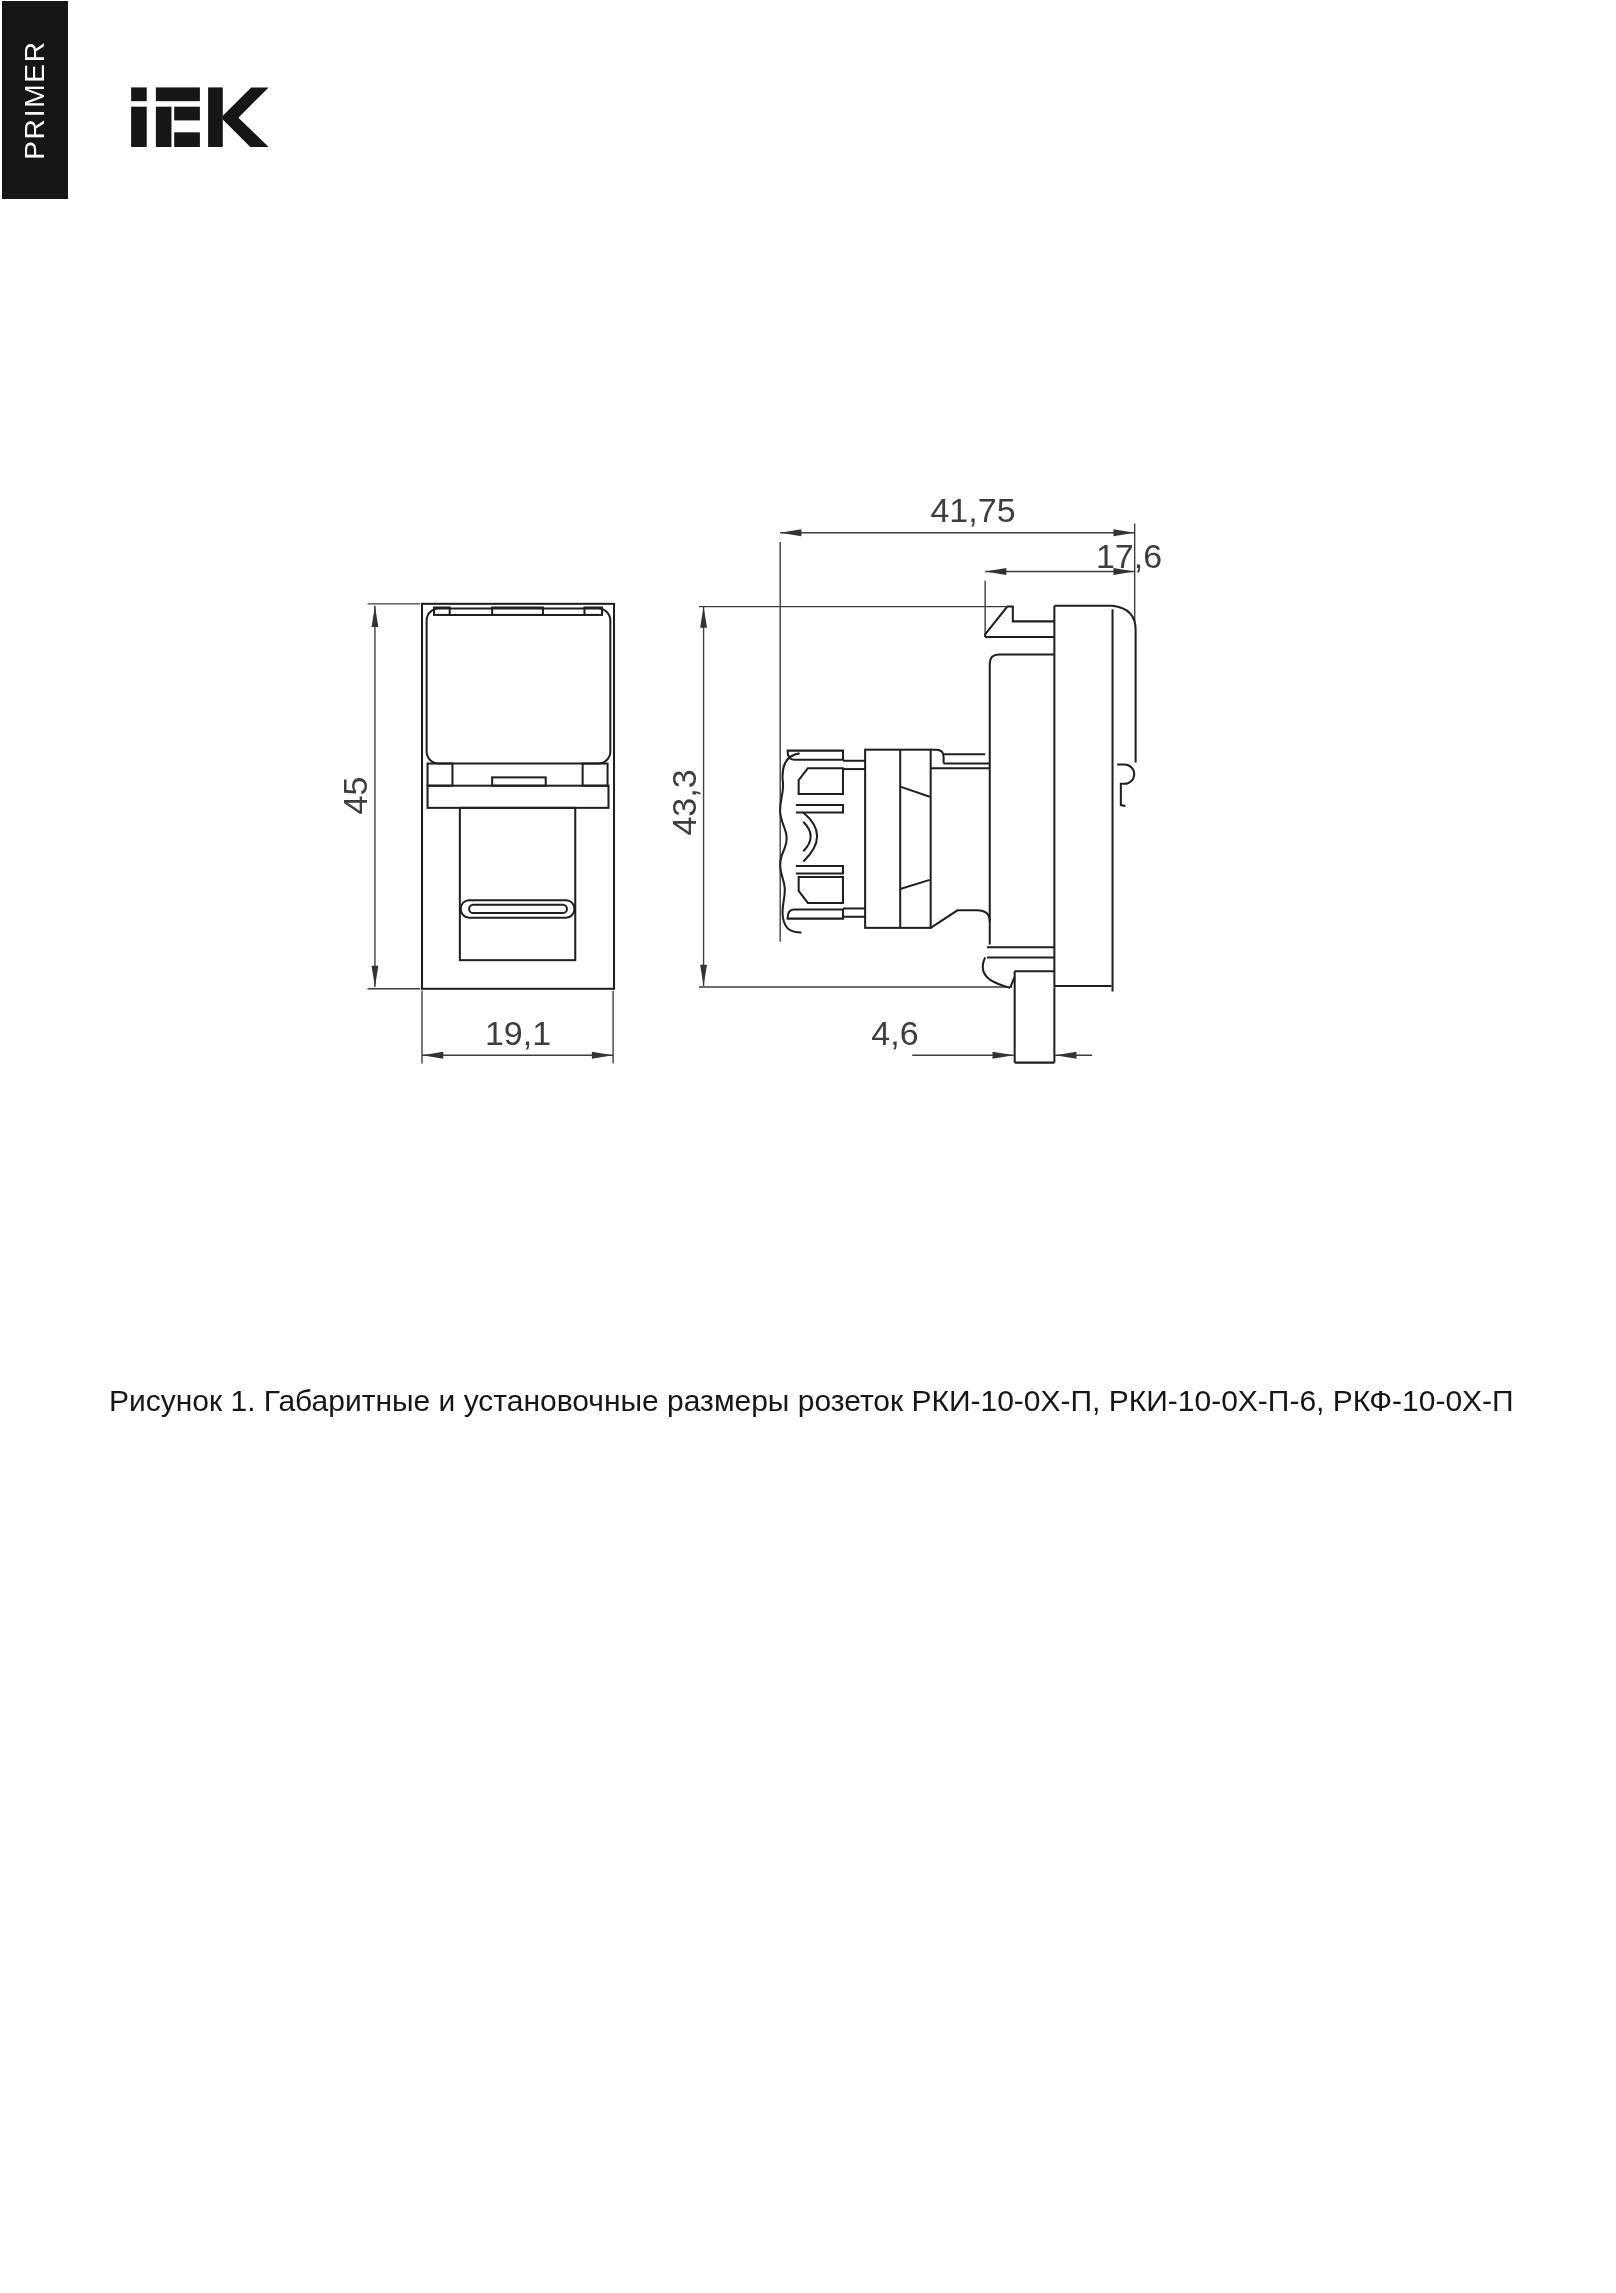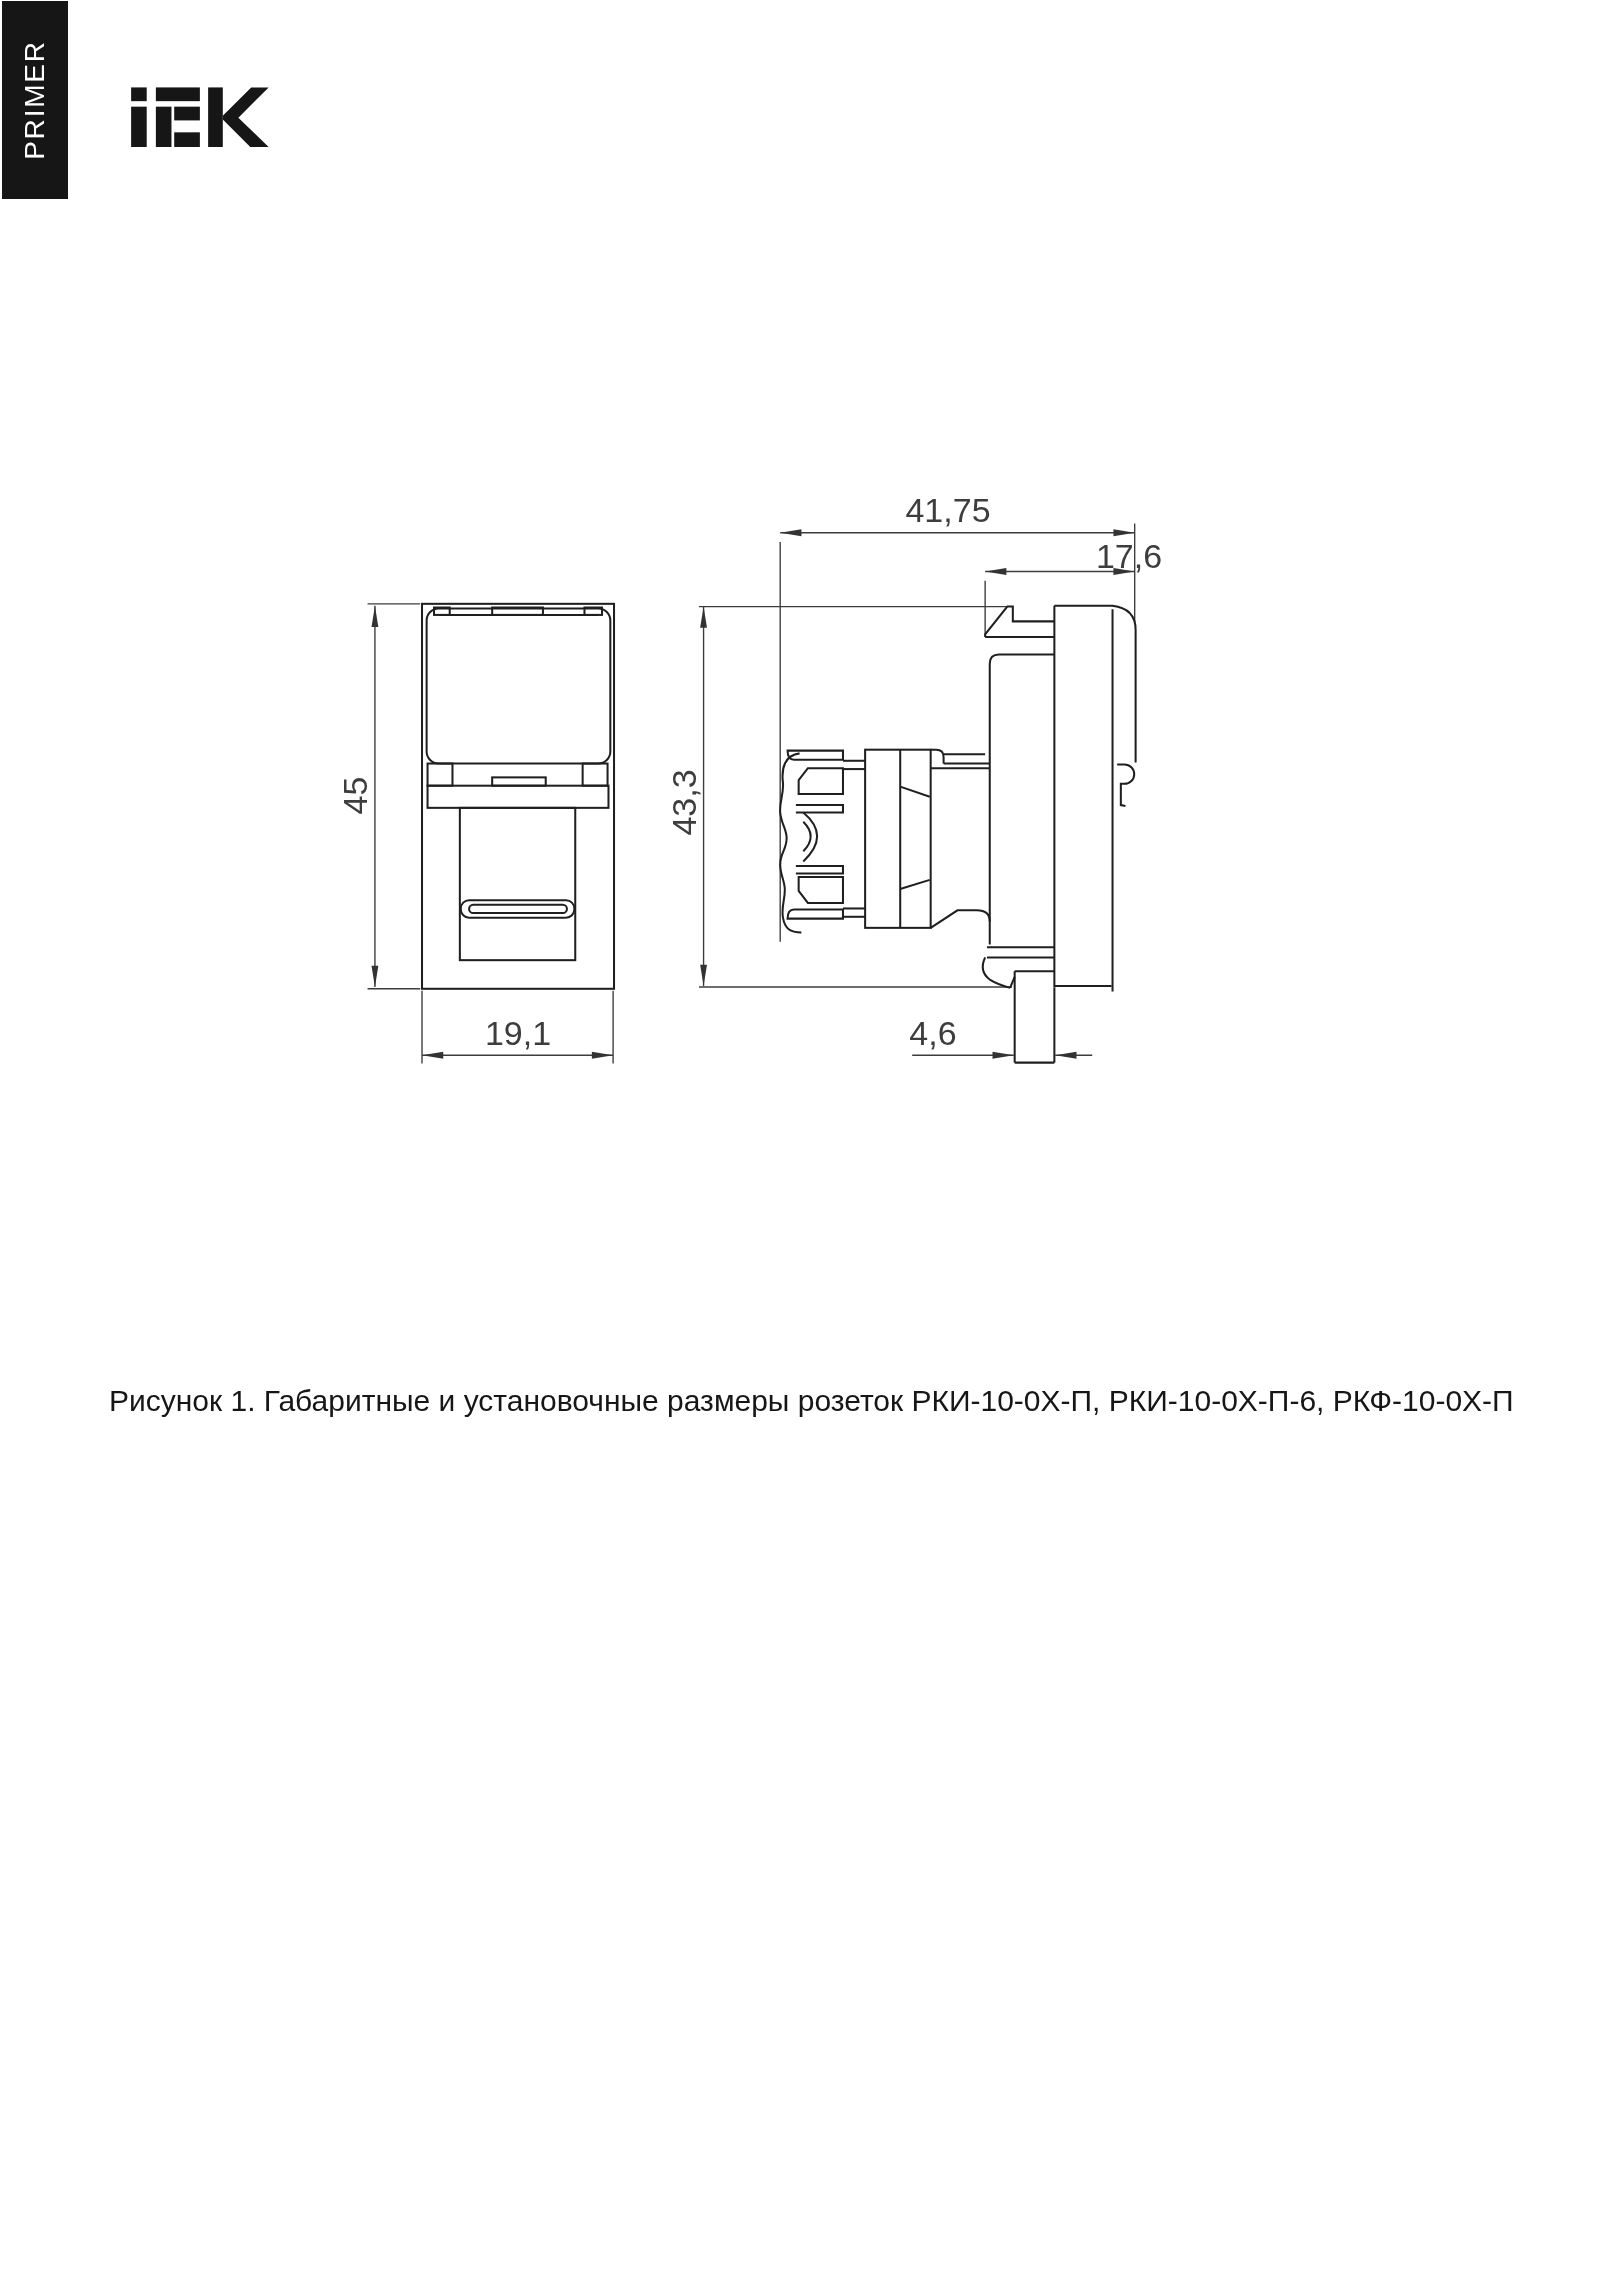--- a/index.html
+++ b/index.html
@@ -145,21 +145,21 @@
     <line x1="1094" y1="1070" x2="1099" y2="1058"></line>
 
     <path d="M1142,656 L1205,656 Q1230,659 1230,682 L1230,826"></path>
     <path d="M1210,828 L1218,828 A10,10 0 1 1 1218,849 L1214,849 L1214,872 L1219,873"></path>
     <line x1="1205" y1="660" x2="1205" y2="1074"></line>
     <line x1="1142" y1="656" x2="1142" y2="1070"></line>
     <line x1="1142" y1="1068" x2="1204" y2="1068"></line>
   </g>
 </svg>
 
-<div class="dim-label" style="left:888px; top:492px;">41,75</div>
+<div class="dim-label" style="left:913px; top:492px;">41,75</div>
 <div class="dim-label" style="left:1069px; top:538px;">17,6</div>
 <div class="dim-label rot" style="left:295px; top:777px;">45</div>
 <div class="dim-label rot" style="left:624px; top:784px;">43,3</div>
 <div class="dim-label" style="left:458px; top:1015px;">19,1</div>
-<div class="dim-label" style="left:873px; top:1015px;">4,6</div>
+<div class="dim-label" style="left:835px; top:1015px;">4,6</div>
 
 <div class="caption">Рисунок 1. Габаритные и установочные размеры розеток РКИ-10-0Х-П, РКИ-10-0Х-П-6, РКФ-10-0Х-П</div>
 
 
 </body></html>

